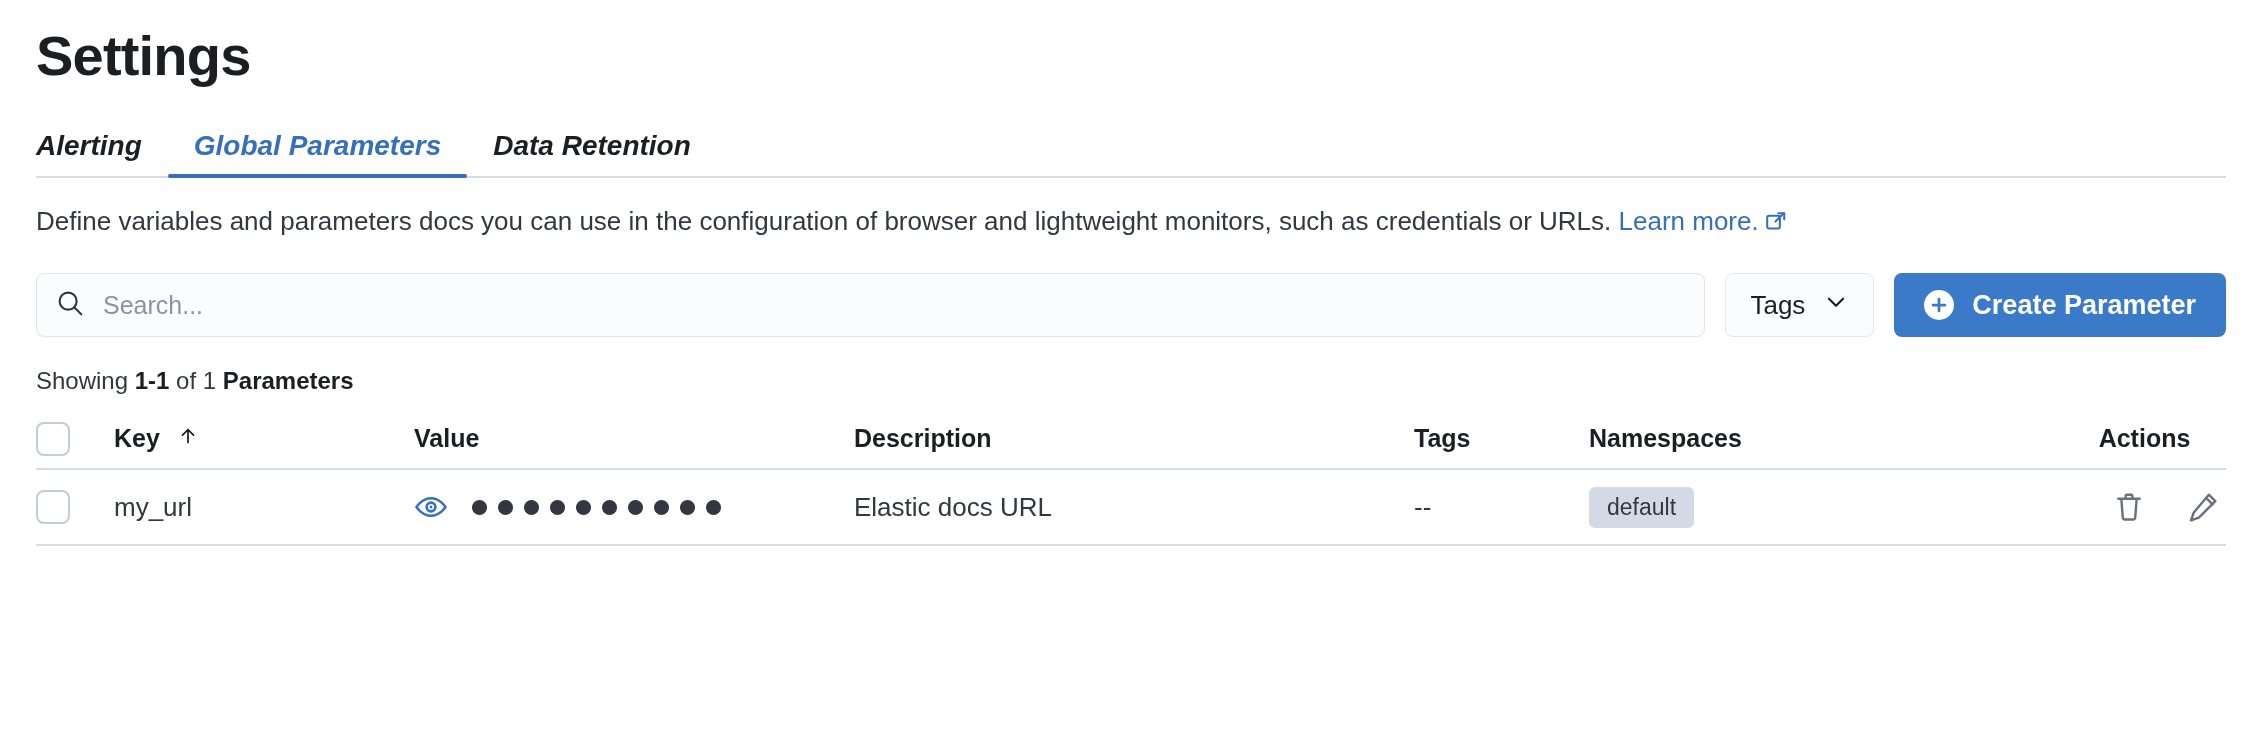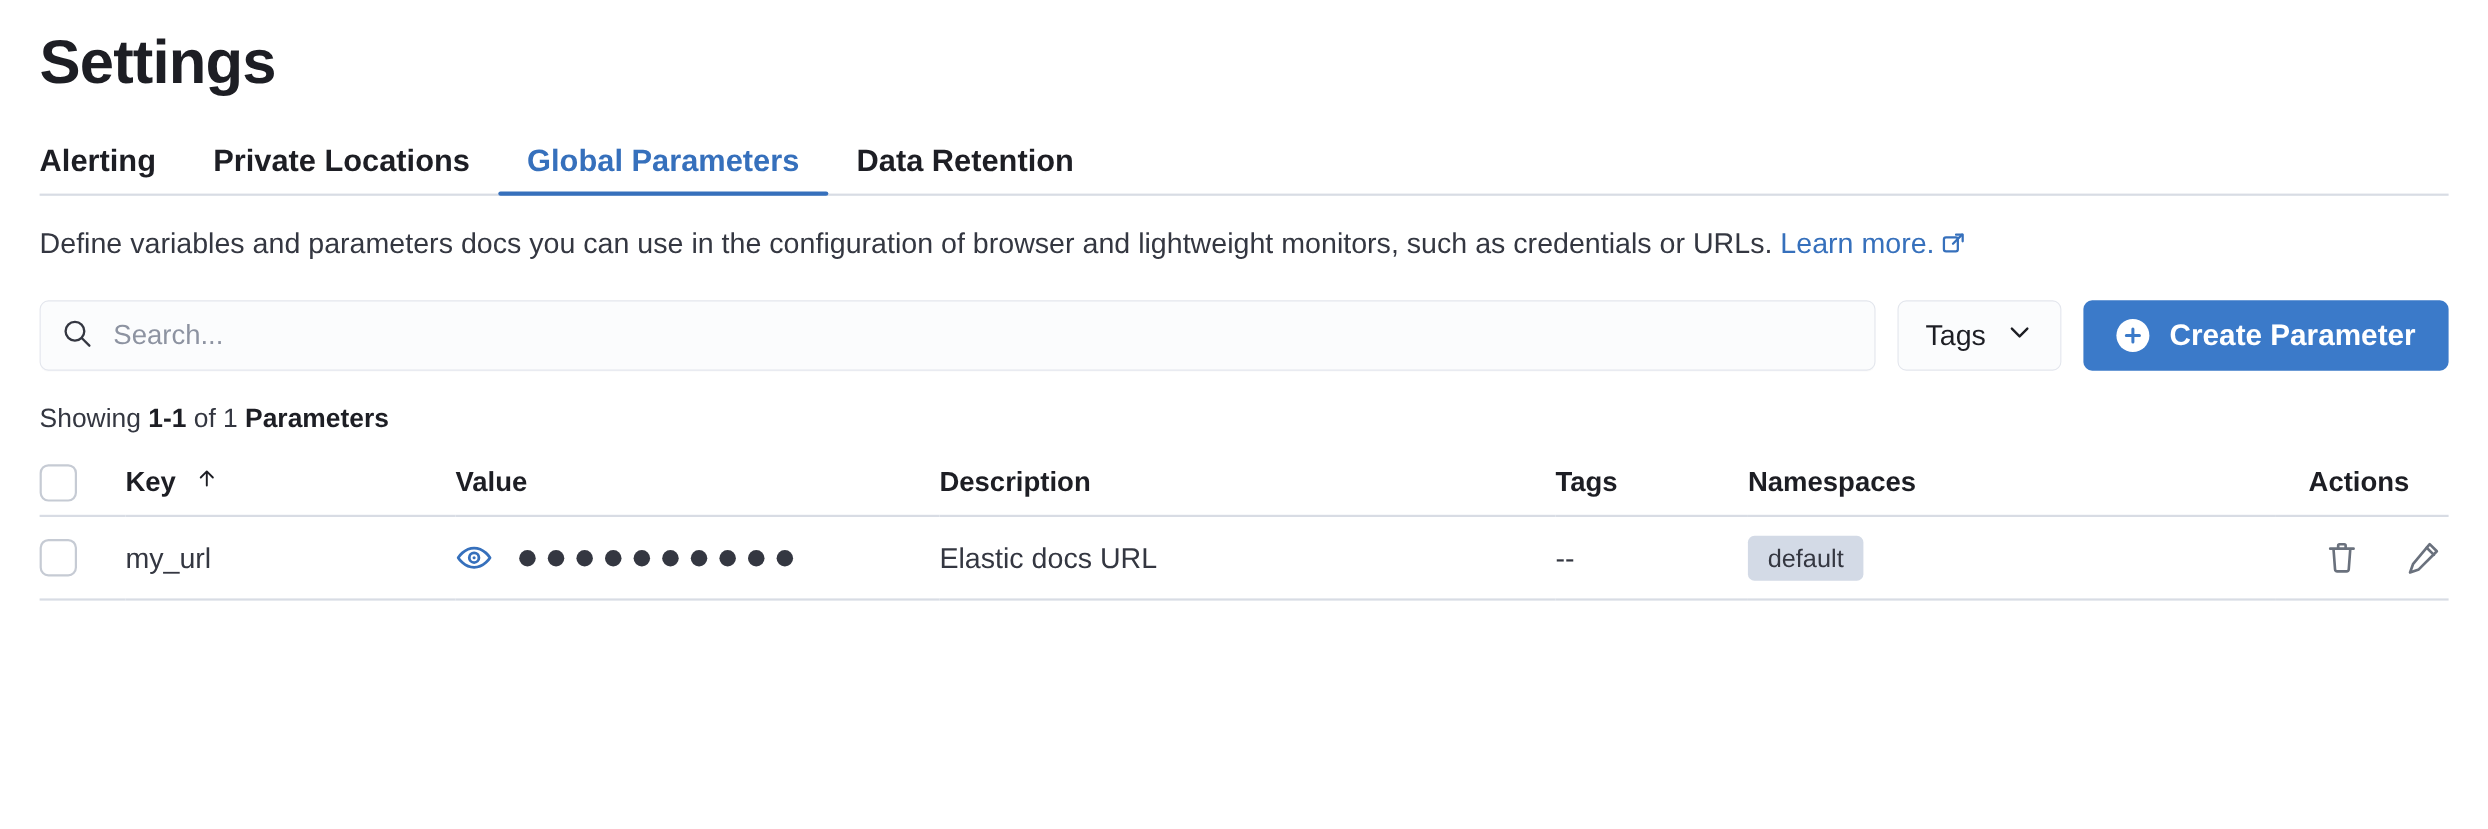--- a/index.html
+++ b/index.html
@@ -37,20 +37,21 @@
 
   
   .tabs {
     display: flex;
     align-items: flex-end;
     gap: 0;
     margin-top: 32px;
     border-bottom: 2px solid #d8dce4;
     height: 58px;
     position: relative;
+    font-style: italic;
   }
   .tab {
     font-size: 28px;
     font-weight: 700;
     color: #1d1e24;
     padding: 0 26px 16px 26px;
     cursor: pointer;
     position: relative;
     line-height: 1;
     white-space: nowrap;
@@ -267,21 +268,20 @@
 </style>
 </head>
 <body>
 
 <div class="page">
 
   <h1 class="page-title">Settings</h1>
 
   <div class="tabs">
     <div class="tab">Alerting</div>
-    <div class="tab">Private Locations</div>
     <div class="tab active">Global Parameters</div>
     <div class="tab">Data Retention</div>
   </div>
 
   <div class="description">
     <span>Define variables and parameters docs you can use in the configuration of browser and lightweight monitors, such as credentials or URLs.</span>
     <a class="link"><span>Learn more.</span></a><span class="ext-icon"><svg width="22" height="22" viewBox="0 0 16 16" fill="none">
           <rect x="1.6" y="4.2" width="9.2" height="9.2" rx="1.4" stroke="#3670bc" stroke-width="1.5"></rect>
           <path d="M7.6 8.4L13.6 2.4" stroke="#3670bc" stroke-width="1.5" stroke-linecap="round"></path>
           <path d="M9.6 2.4H14V6.8" stroke="#3670bc" stroke-width="1.5" stroke-linecap="round" stroke-linejoin="round"></path>

